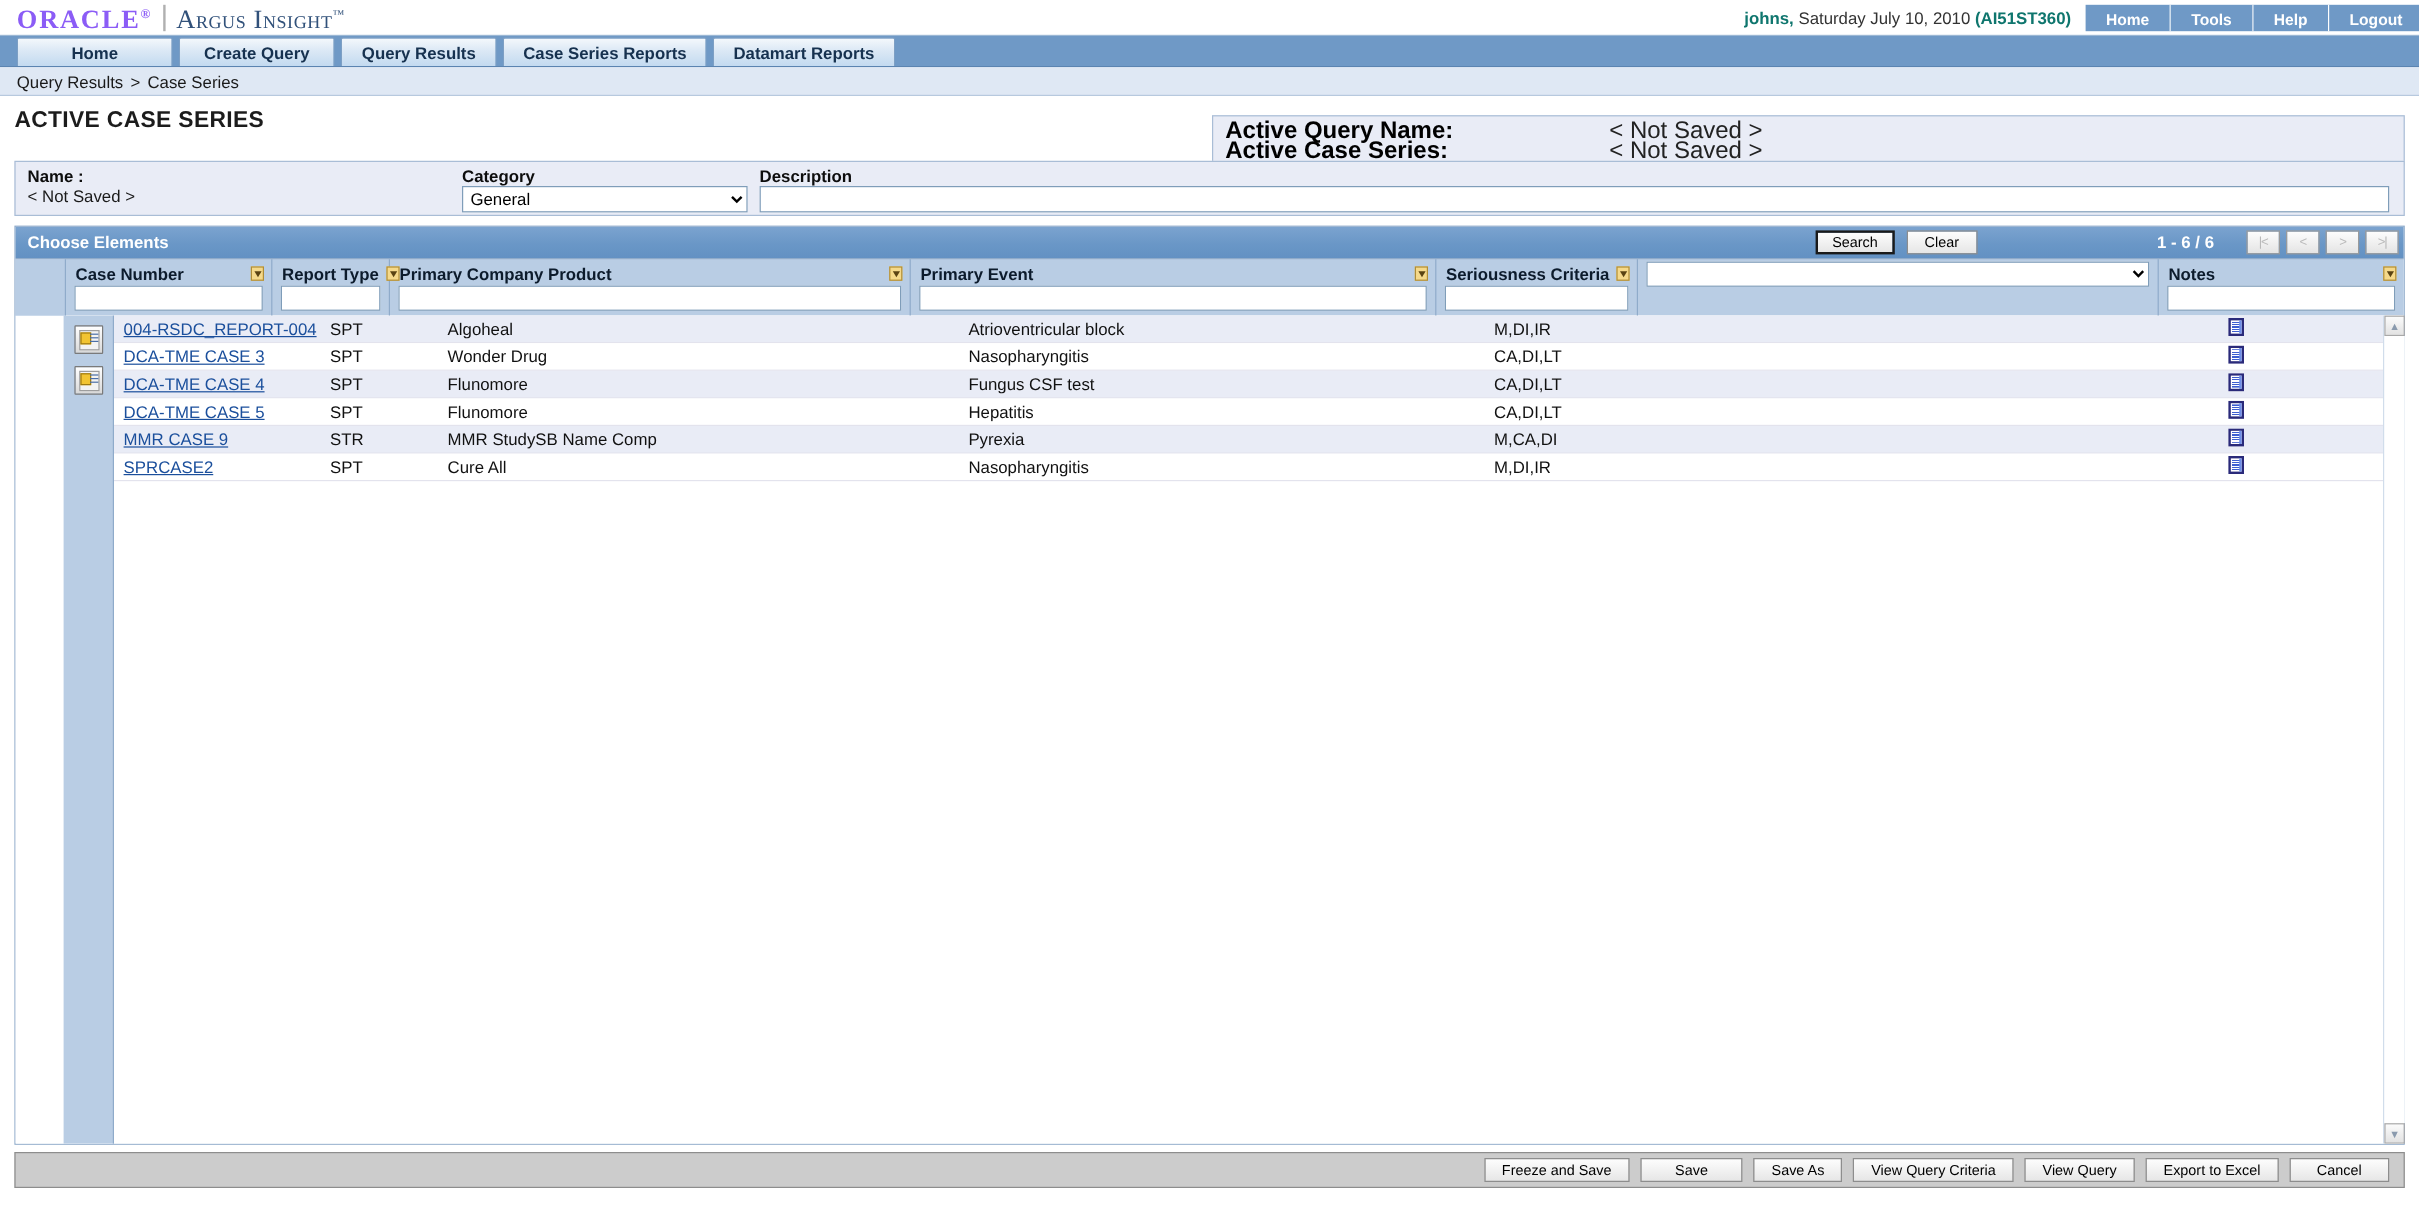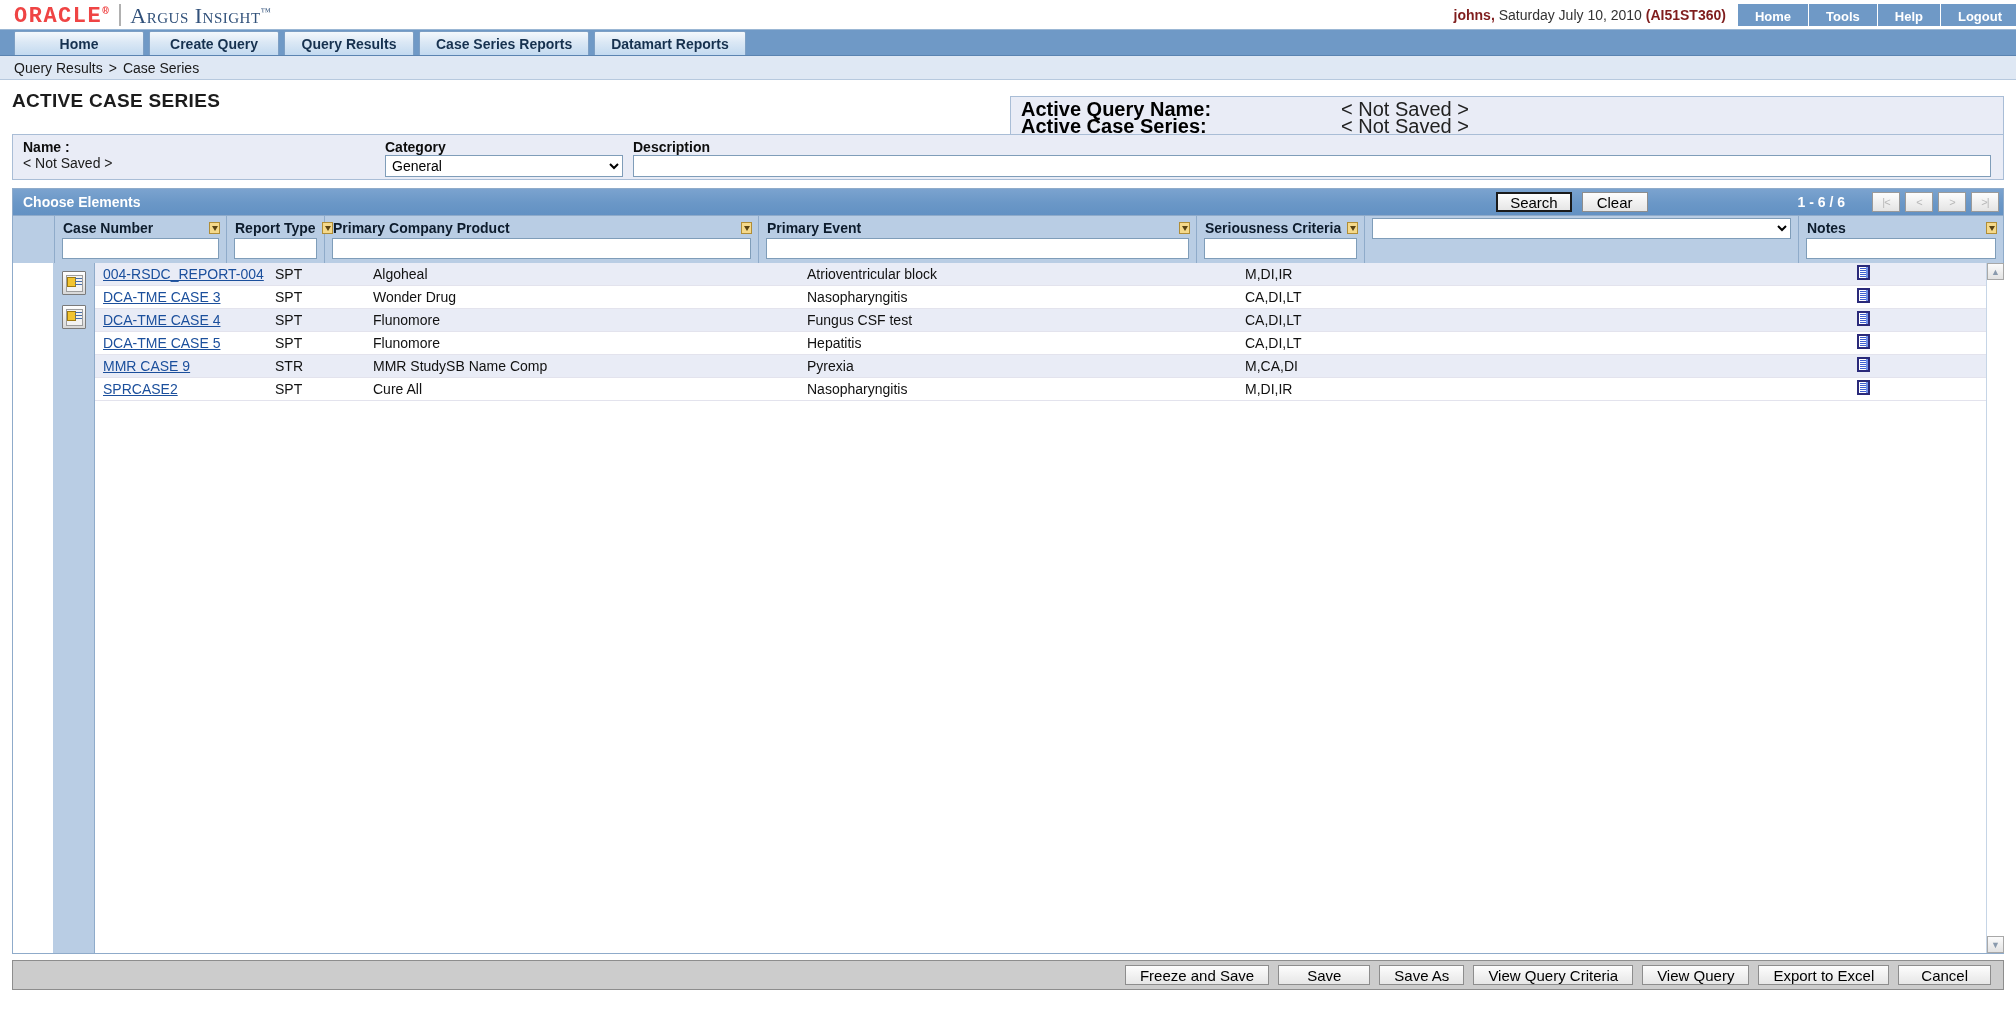--- a/index.html
+++ b/index.html
@@ -21,25 +21,25 @@
     border-bottom: 1px solid #9bb7d4;
     display: flex;
     align-items: center;
   }
   .logo-wrap {
     display: flex;
     align-items: baseline;
     padding-left: 14px;
   }
   .oracle-logo {
-    color: #ef4444;
+    color: #8b5cf6;
     font-weight: bold;
     font-size: 22px;
     letter-spacing: 1.5px;
-    font-family: Liberation Mono, monospace;
+    font-family: Liberation Serif, serif;
     line-height: 1;
     text-align: center;
   }
   .oracle-reg { font-size: 11px; vertical-align: super; }
   .logo-divider {
     display: inline-block;
     width: 2px; height: 22px;
     background: #b0b0b0;
     margin: 0 9px;
     position: relative; top: 3px;
@@ -59,21 +59,21 @@
     height: 30px;
     display: flex;
     align-items: center;
   }
   .userinfo {
     font-size: 14px;
     color: #333;
     margin-right: 12px;
     white-space: nowrap;
   }
-  .userinfo b { color: #7f1d1d; }
+  .userinfo b { color: #0f766e; }
   .toplinks { display: flex; height: 22px; }
   .toplink {
     background: #6f99c6;
     color: #ffffff;
     font-size: 13px;
     font-weight: bold;
     padding: 3px 17px 0 17px;
     height: 22px;
     border-right: 1px solid #ffffff;
     display: flex; align-items: center;
@@ -208,21 +208,21 @@
   }
   .panel-head-right {
     position: absolute;
     right: 4px; top: 0;
     height: 26px;
     display: flex;
     align-items: center;
   }
   .btn {
     font-family: "Liberation Sans", sans-serif;
-    font-size: 15px;
+    font-size: 12px;
     color: #000;
     background: linear-gradient(to bottom,#fdfdfd,#e6e6e6);
     border: 1px solid #8d8d8d;
     height: 20px;
     padding: 0 14px;
     cursor: pointer;
     white-space: nowrap;
   }
   .btn.primary { border: 2px solid #1a1a1a; padding: 0 12px; }
   .pagecount {

